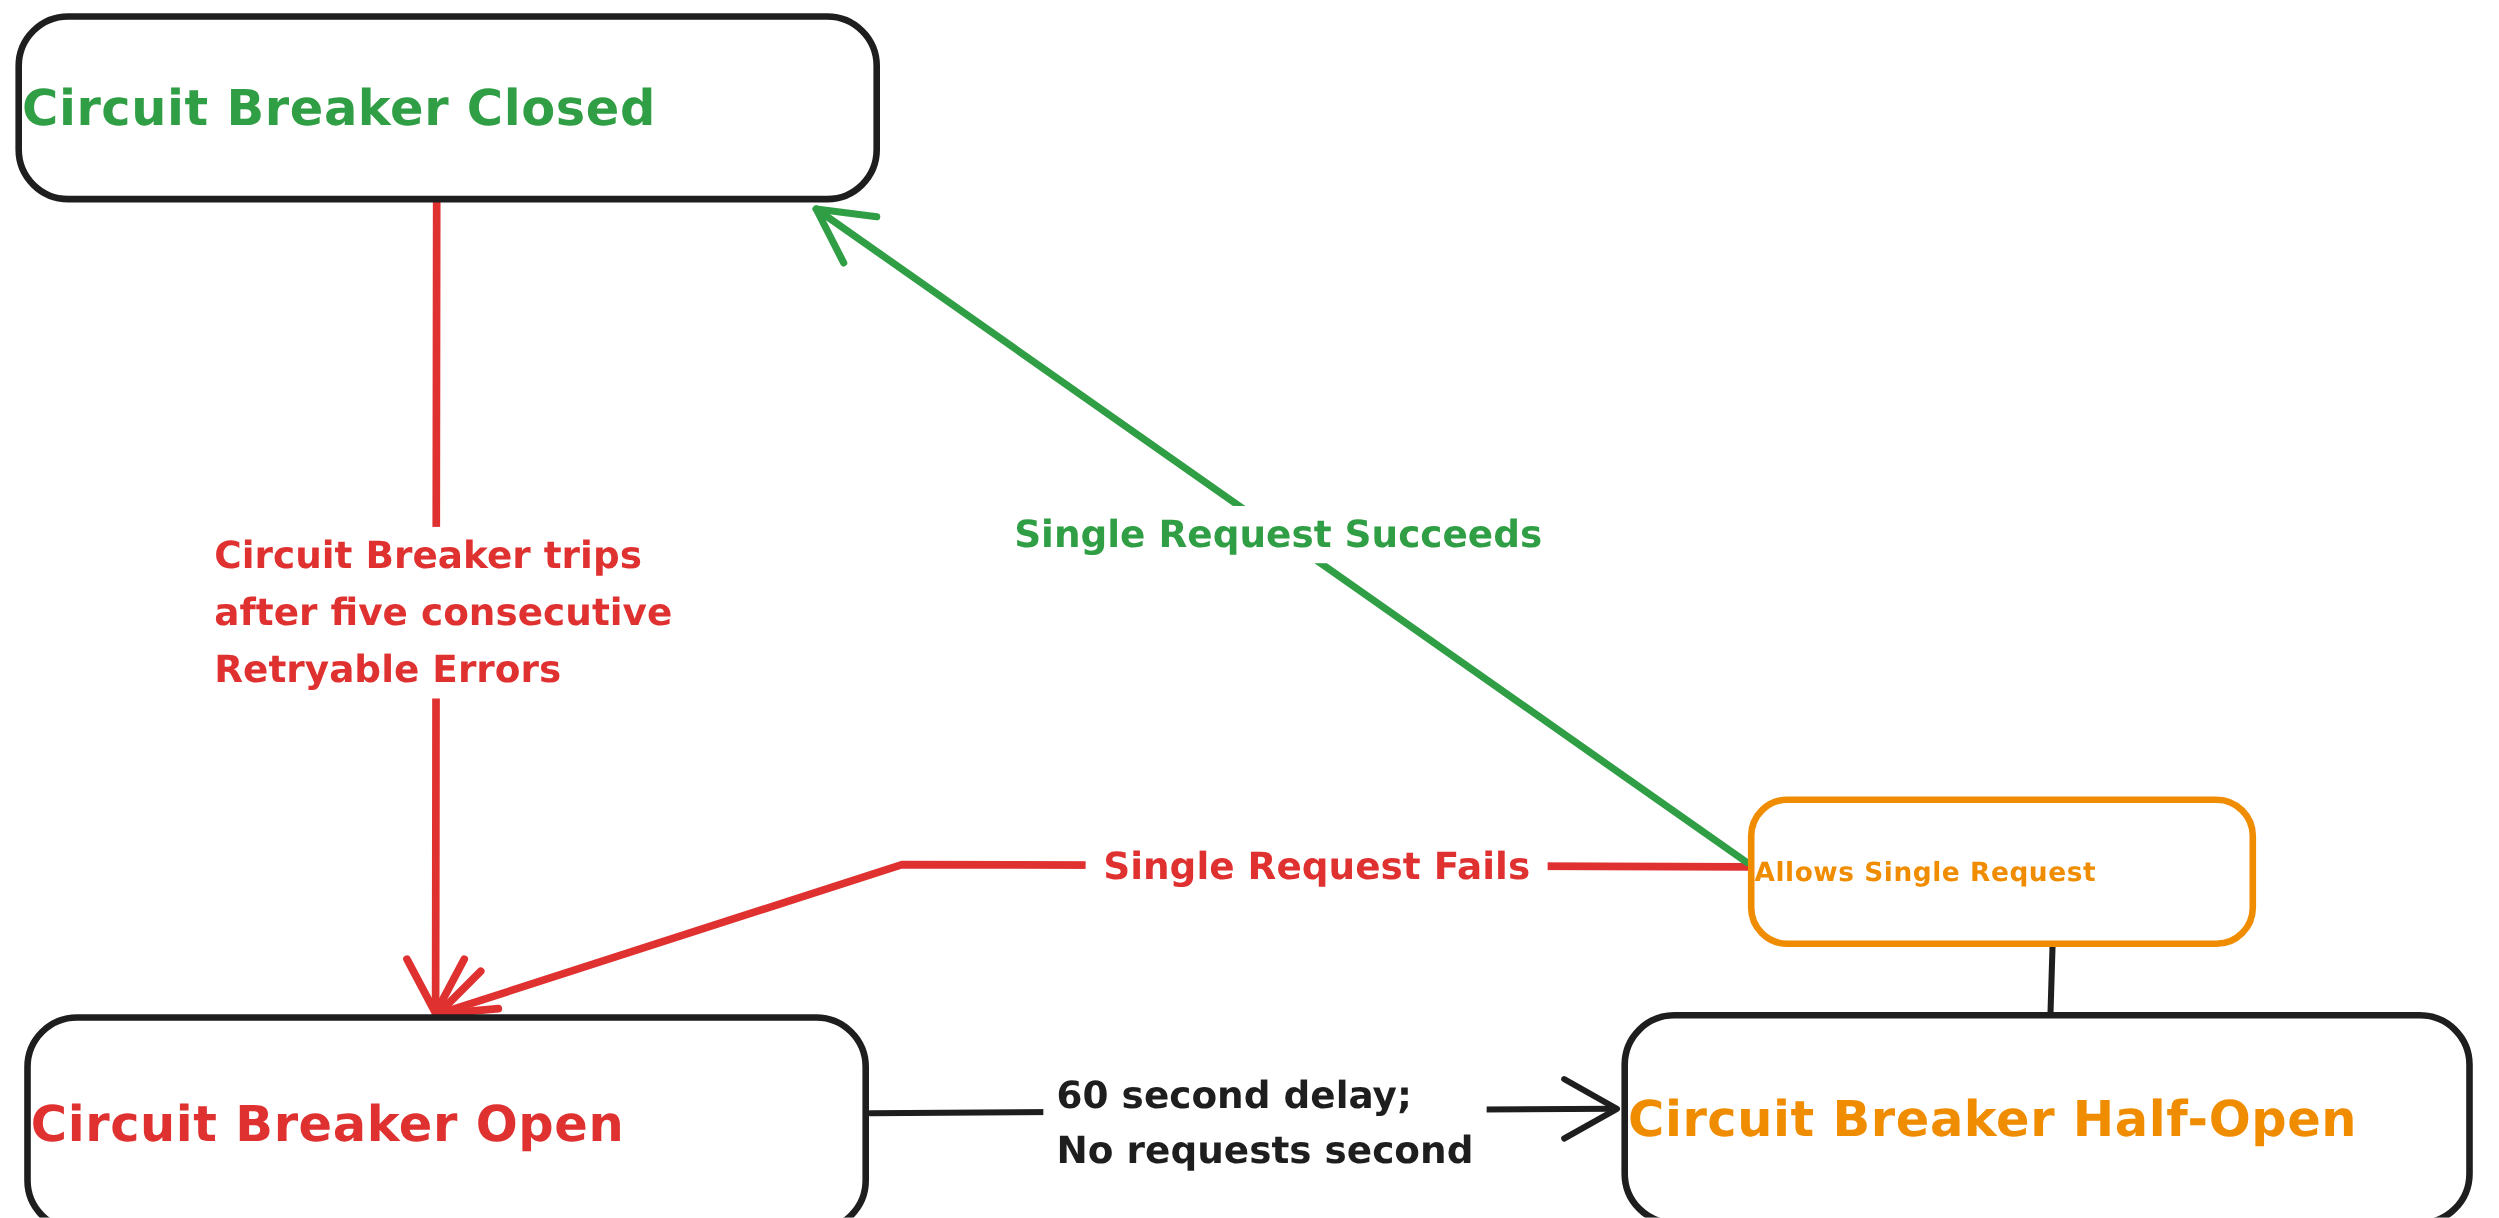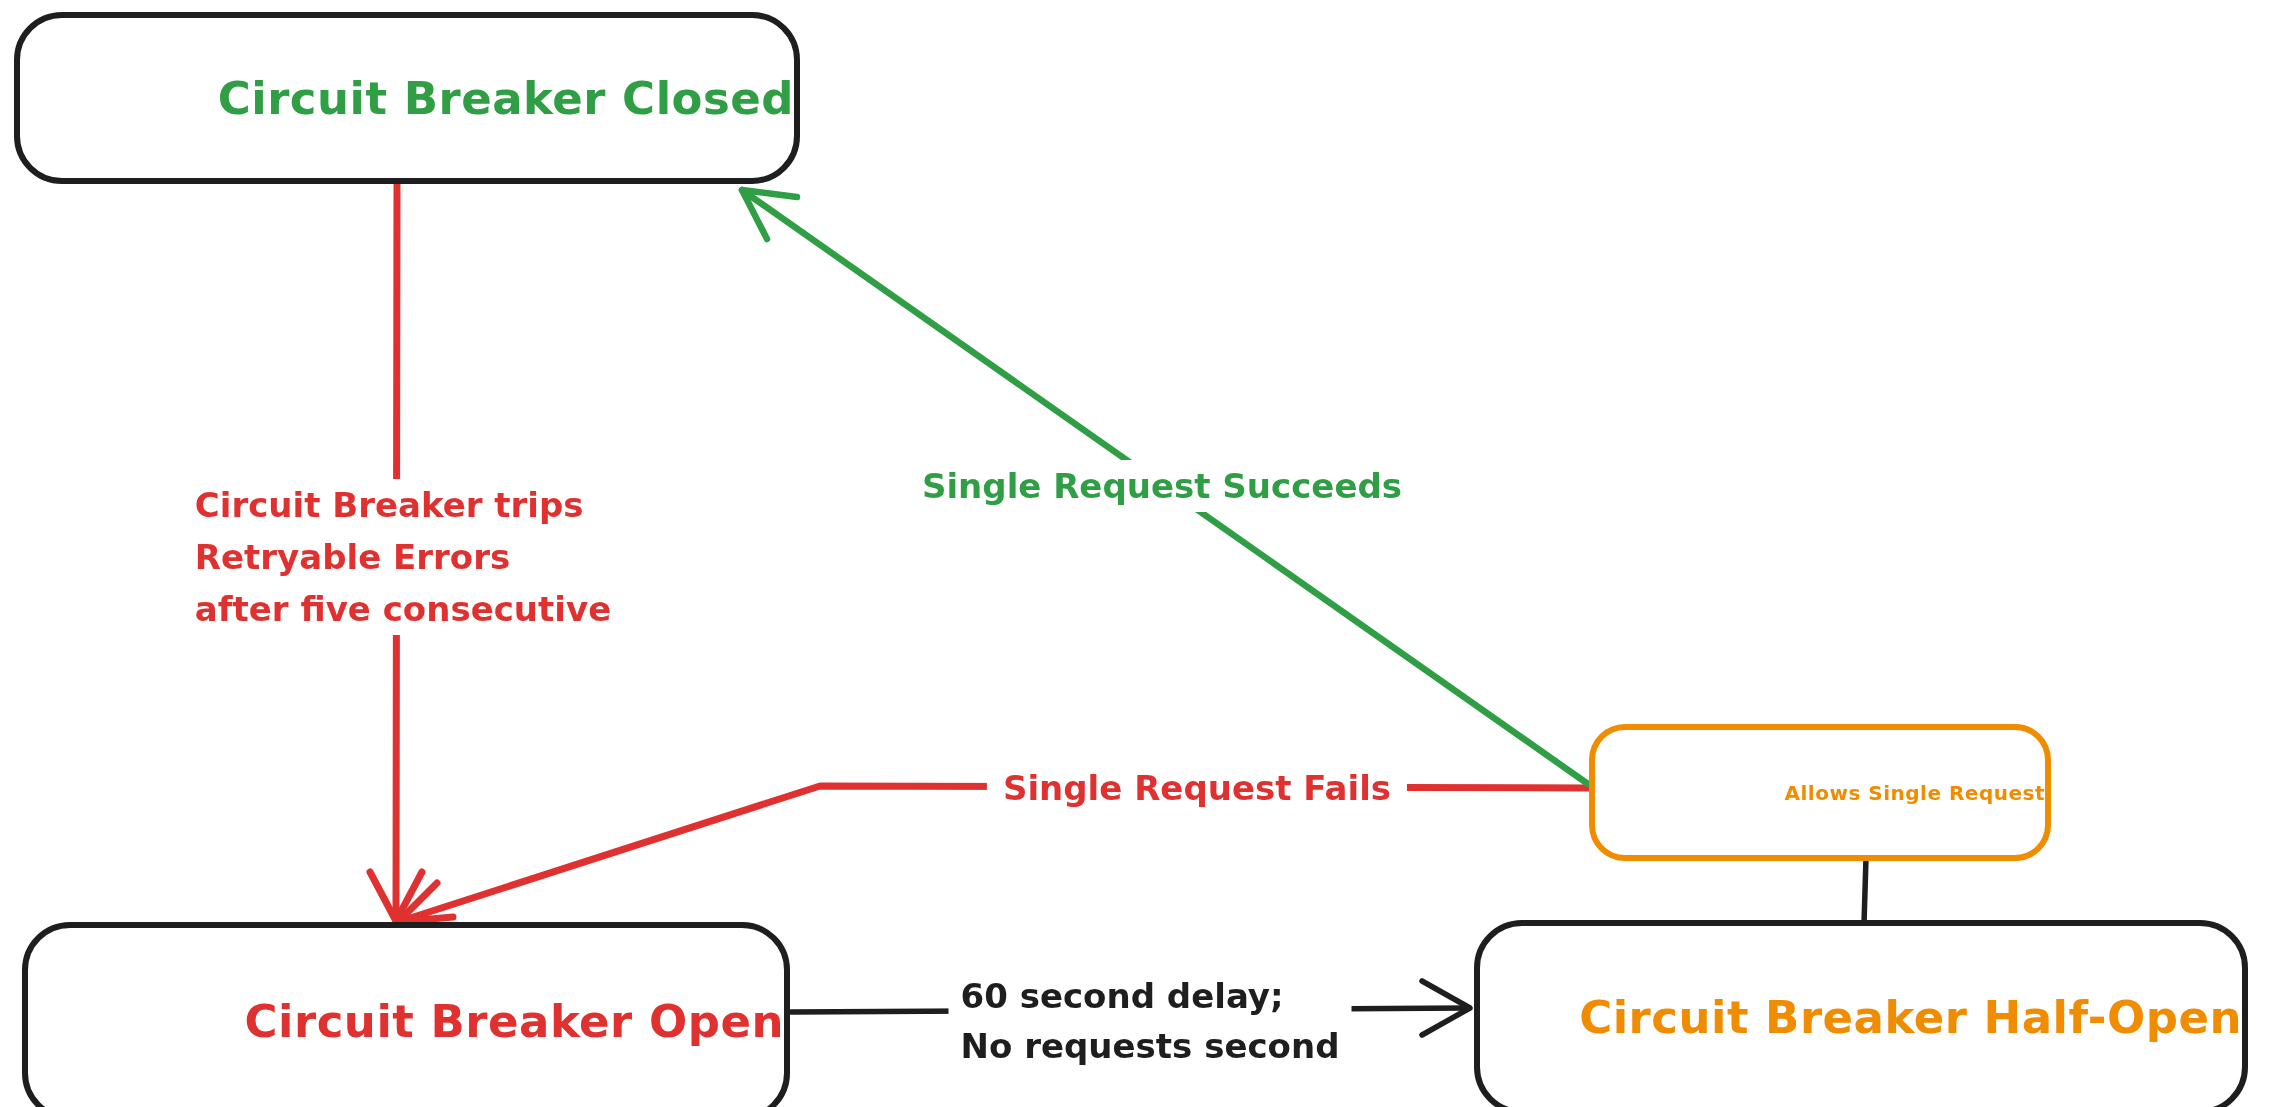--- a/index.html
+++ b/index.html
@@ -31,38 +31,38 @@
   .stroke-ink   { stroke: var(--ink);   stroke-width: 5.5; }
 
   .state-box {
     position: absolute;
     z-index: 2;
     background: var(--bg);
     border: 6px solid var(--ink);
     border-radius: 48px;
     display: flex;
     align-items: center;
-    justify-content: flex-end;
+    justify-content: flex-start;
     text-align: center;
   }
   .state-label {
     font-size: 45px;
     font-weight: bold;
     letter-spacing: 0.5px;
     white-space: nowrap;
   }
   .box-closed   { left: 14px;   top: 12px;  width: 786px; height: 172px; }
   .box-open     { left: 22px;   top: 922px; width: 768px; height: 199px; }
   .box-halfopen { left: 1474px; top: 920px; width: 774px; height: 195px; }
   .box-allows {
     left: 1589px; top: 724px; width: 462px; height: 137px;
     border: 6px solid var(--orange);
     border-radius: 36px;
   }
-  .box-allows .state-label { font-size: 20px; color: var(--orange); }
+  .box-allows .state-label { font-size: 24px; color: var(--orange); }
   .text-green  { color: var(--green); }
   .text-red    { color: var(--red); }
   .text-orange { color: var(--orange); }
   .text-ink    { color: var(--ink); margin-top: 11px; }
 
   .edge-label {
     position: absolute;
     z-index: 3;
     transform: translate(-50%, -50%);
     background: var(--bg);
@@ -111,22 +111,22 @@
   <div class="state-box box-halfopen">
     <span class="state-label text-orange">Circuit Breaker Half-Open</span>
   </div>
 
   <div class="state-box box-allows">
     <span class="state-label">Allows Single Request</span>
   </div>
 
   <div class="edge-label text-red label-trip">
     <div>Circuit Breaker trips</div>
+    <div>after five consecutive</div>
     <div>Retryable Errors</div>
-    <div>after five consecutive</div>
   </div>
 
   <div class="edge-label text-green label-success">Single Request Succeeds</div>
 
   <div class="edge-label text-red label-fail">Single Request Fails</div>
 
   <div class="edge-label text-ink label-delay">
     <div>60 second delay;</div>
     <div>No requests second</div>
   </div>

